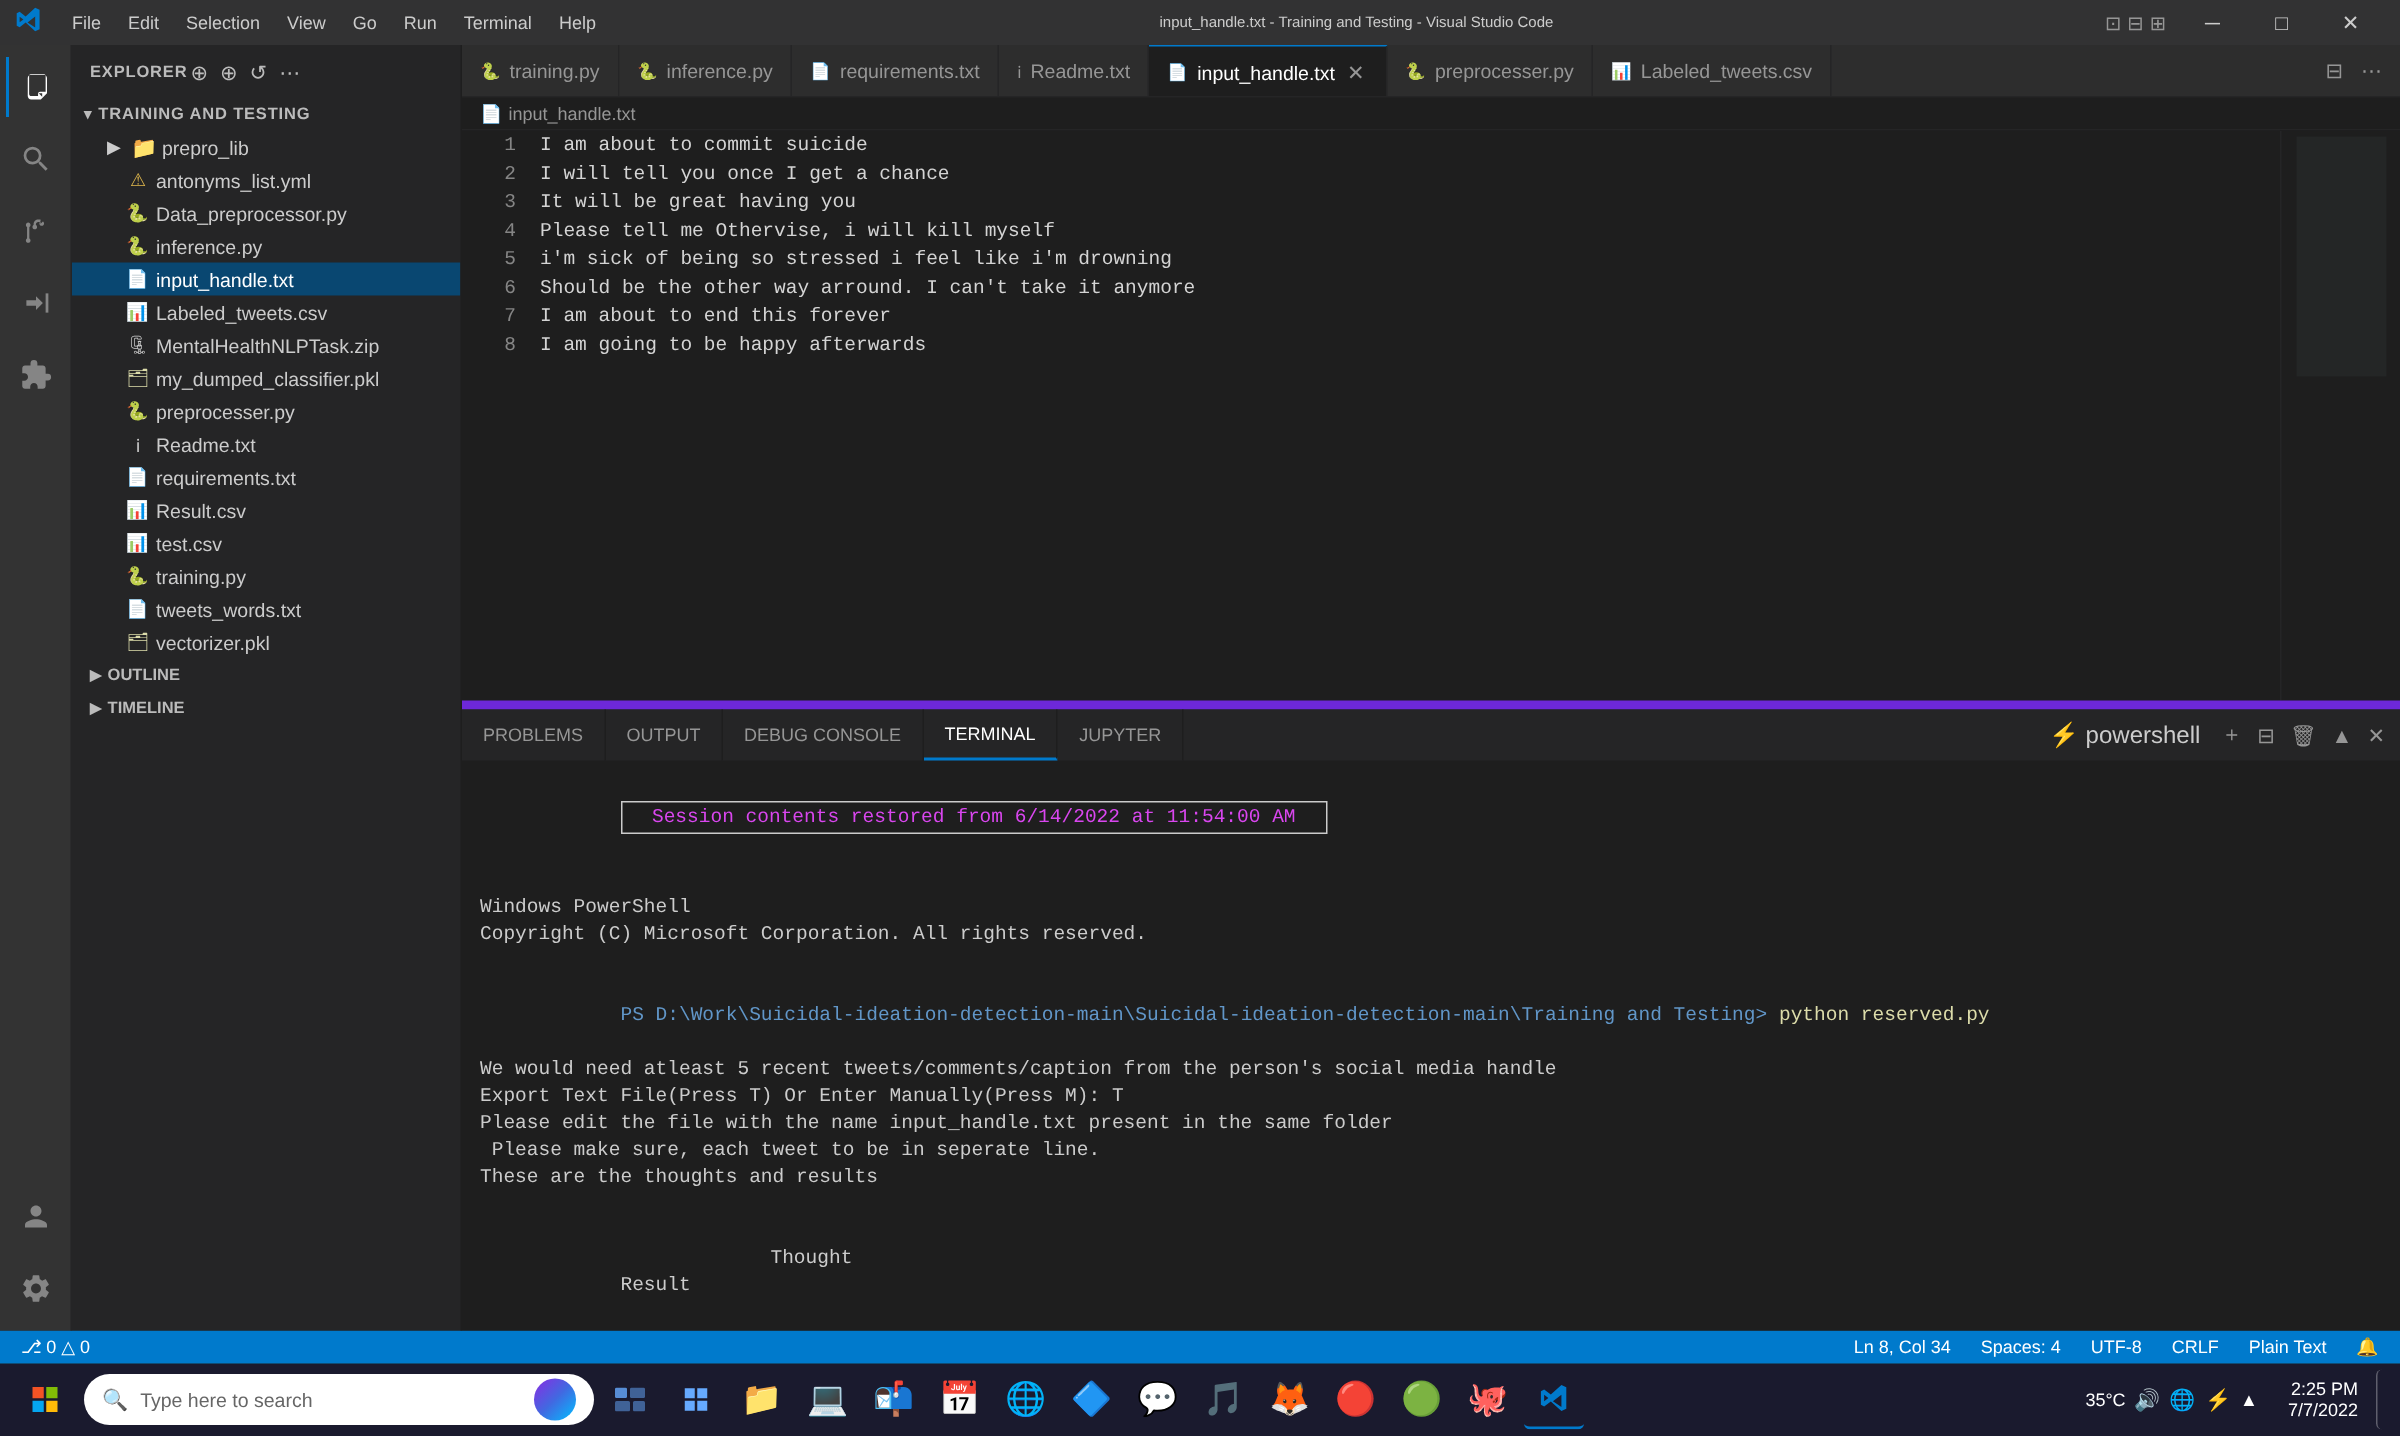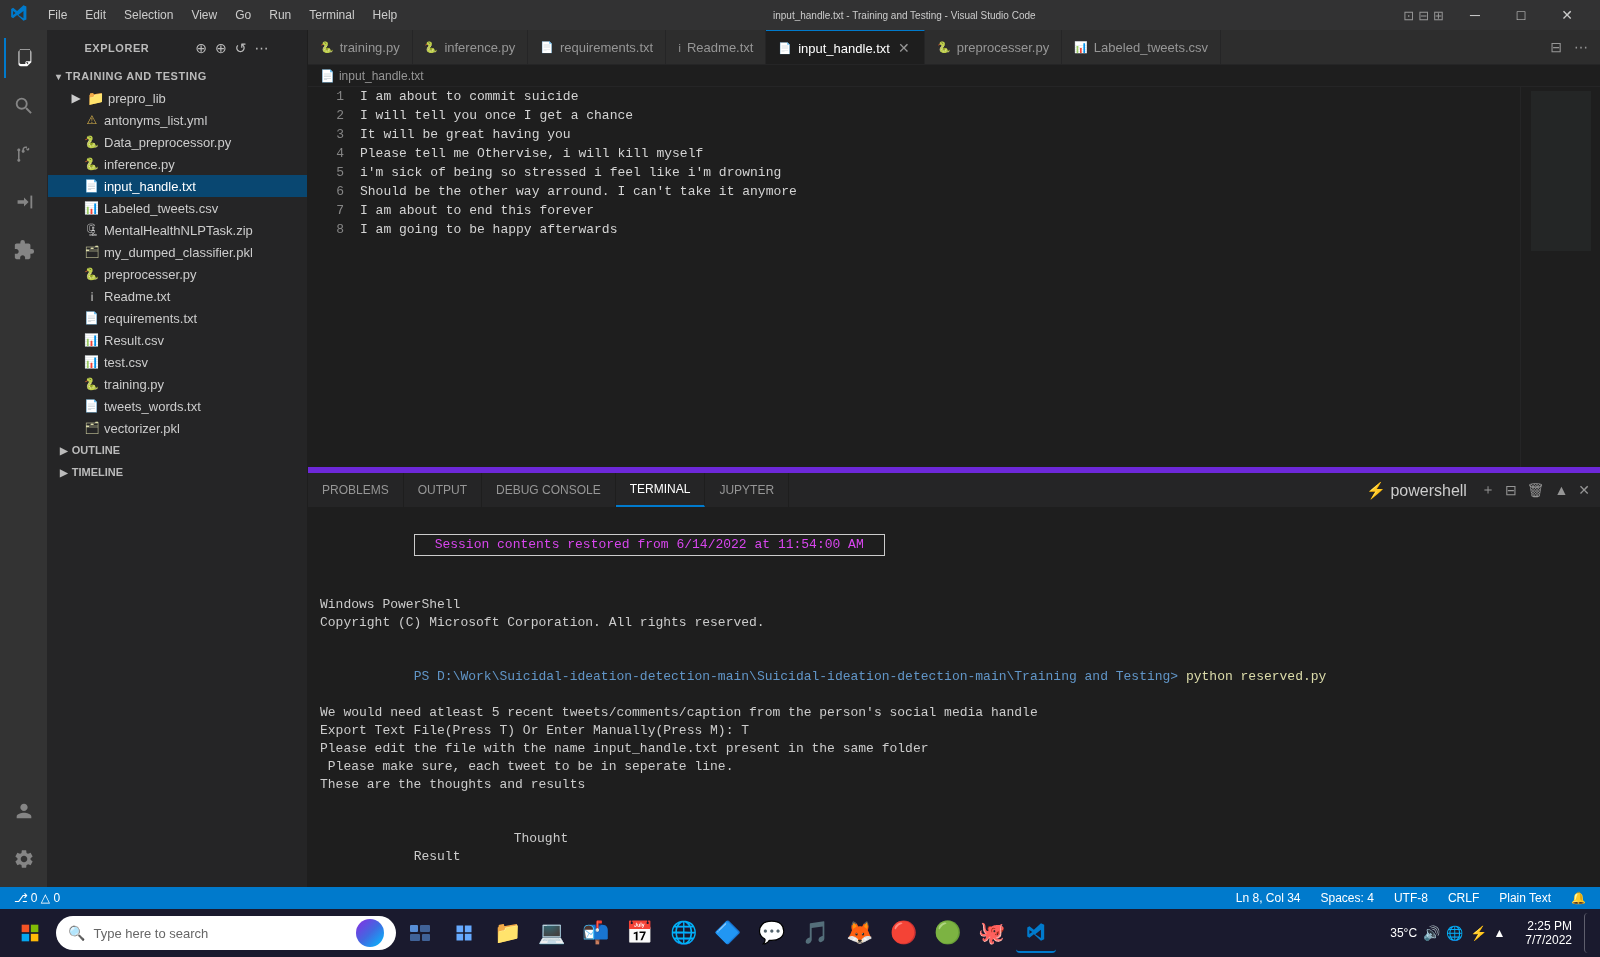--- a/index.html
+++ b/index.html
@@ -113,24 +113,23 @@
       width: 260px;
       background: #252526;
       display: flex;
       flex-direction: column;
       border-right: 1px solid #1e1e1e;
       overflow: hidden;
     }
     #sidebar-header {
       display: flex;
       align-items: center;
-      justify-content: center;
+      justify-content: flex-start;
       padding: 8px 12px;
       height: 35px;
-      gap: 44px;
     }
     #sidebar-title {
       font-size: 11px;
       font-weight: 700;
       color: #bbbbbb;
       letter-spacing: 0.05em;
       text-transform: uppercase;
     }
     #sidebar-actions {
       display: flex;

